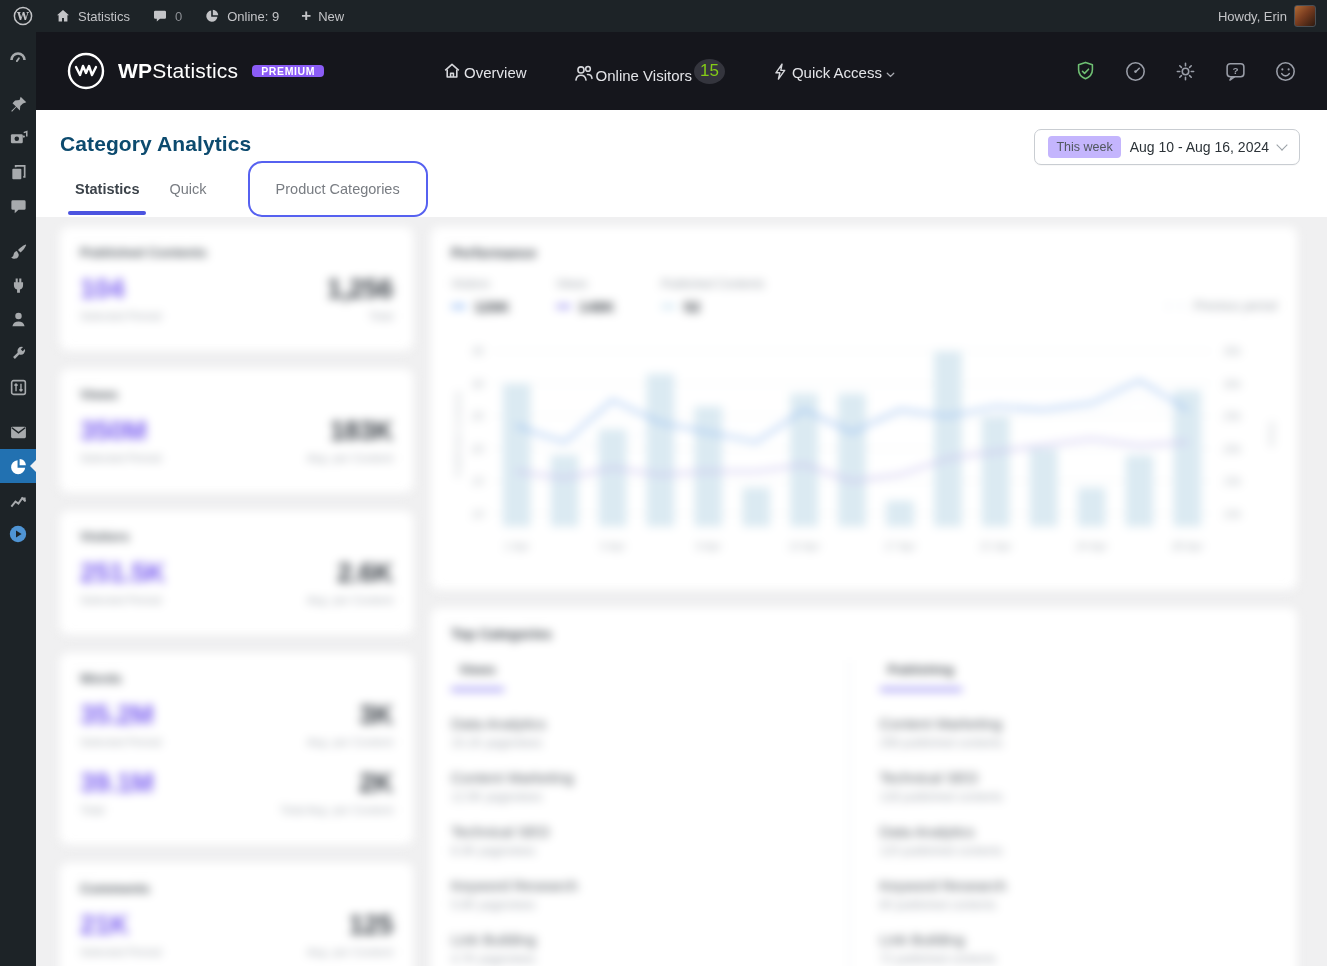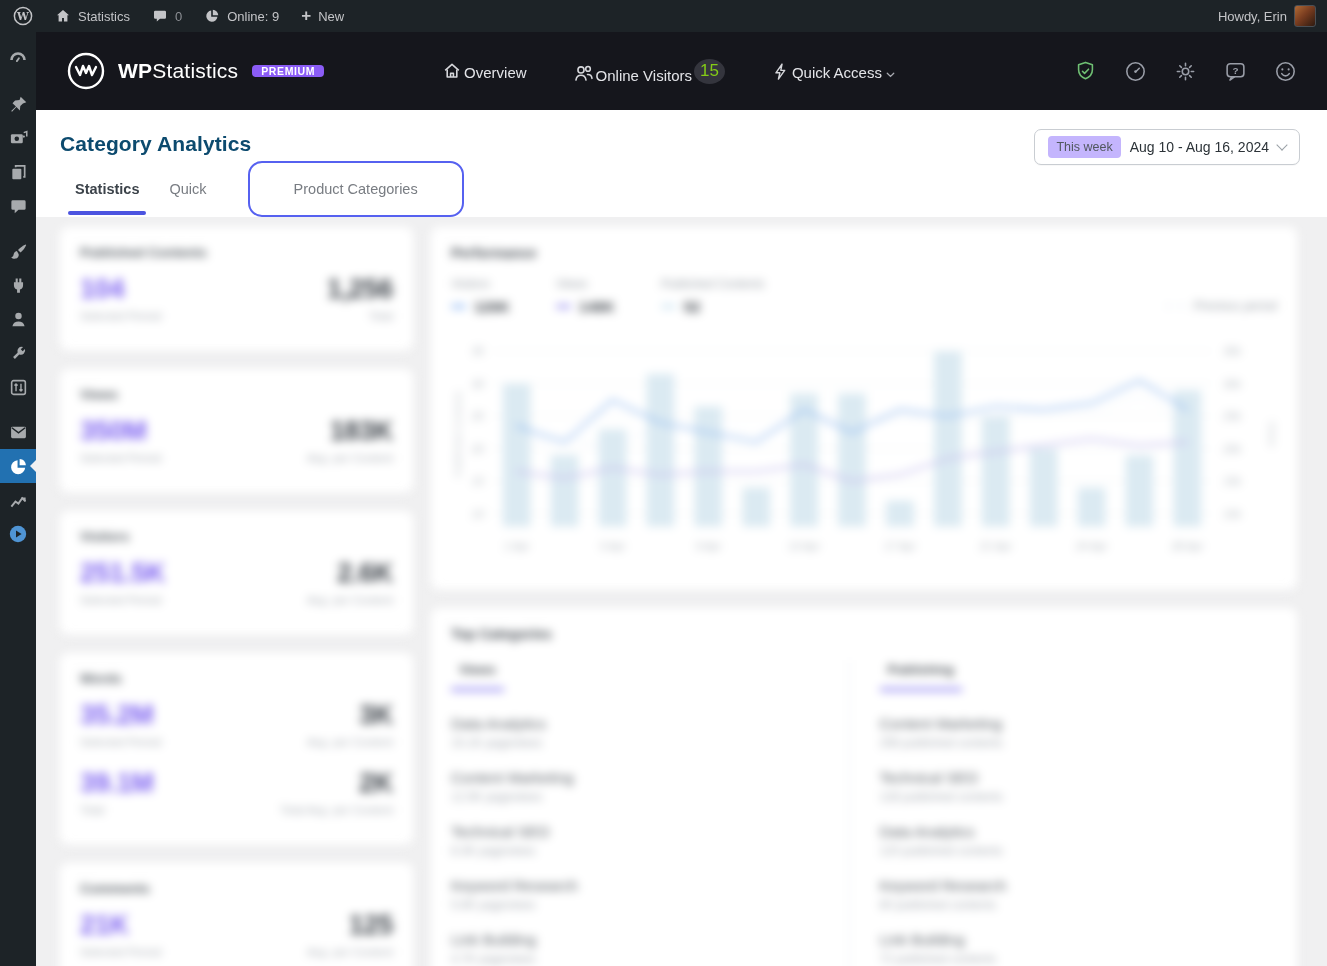--- a/index.html
+++ b/index.html
@@ -39,21 +39,21 @@
   .page-head{position:absolute;left:36px;top:110px;right:0;height:107px;background:#fff;z-index:3}
   .page-title{position:absolute;left:24px;top:22px;font-size:21px;font-weight:700;color:#0c4a6e;letter-spacing:.1px}
   .datepicker{position:absolute;right:27px;top:19px;height:36px;background:#fff;border:1px solid #c9cdd2;border-radius:7px;display:flex;align-items:center;gap:9px;padding:0 13px;cursor:pointer;box-shadow:0 1px 1px rgba(0,0,0,.03)}
   .dp-chip{background:#c4b5fd;color:#50575e;font-size:12.5px;padding:4px 8px;border-radius:4px}
   .dp-range{font-size:14px;color:#2c3338;font-weight:500}
   .dp-chevron{width:8px;height:8px;border-right:1.6px solid #9aa0a6;border-bottom:1.6px solid #9aa0a6;transform:rotate(45deg);margin-top:-4px}
   .tabs{position:absolute;left:24px;bottom:0;height:56px;display:flex;align-items:stretch}
   .tab{display:flex;align-items:center;padding:0 15px;font-size:14.5px;color:#787c82;position:relative;cursor:pointer}
   .tab.active{color:#3c434a;font-weight:700}
   .tab.active::after{content:'';position:absolute;left:8px;right:8px;bottom:2px;height:4px;border-radius:3px;background:#4c54e0}
-  .hl-box{display:flex;align-items:stretch;margin-left:26px;border:2px solid #5661f0;border-radius:14px;padding:0 24px}
+  .hl-box{display:flex;align-items:stretch;margin-left:26px;border:2px solid #5661f0;border-radius:14px;padding:0 6px}
   .hl-box .tab{padding:0 20px}
 
   
   .content{position:absolute;left:36px;top:217px;right:0;bottom:0;overflow:hidden;background:#f0f0f1}
   .content-inner{position:absolute;top:0;left:0;width:1291px;height:900px;padding:10px 30px 0 24px;filter:blur(5px);display:flex;gap:18px}
   .col-left{width:353px;flex:none;display:flex;flex-direction:column;gap:18px}
   .col-right{flex:1;display:flex;flex-direction:column;gap:18px}
   .card{background:#fff;border-radius:8px;box-shadow:0 1px 2px rgba(16,24,40,.06)}
   .mcard{padding:18px 20px;height:124px}
   .mcard.tall{height:192px}

